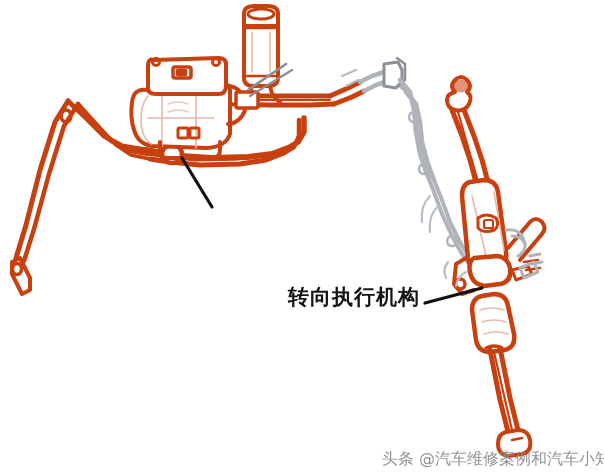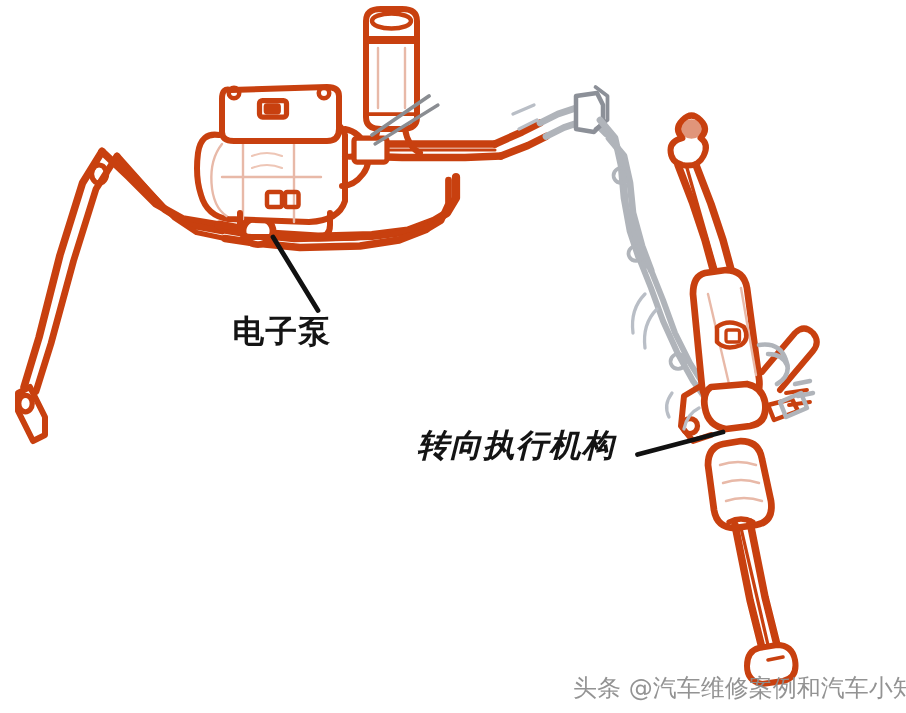--- a/index.html
+++ b/index.html
@@ -20,21 +20,21 @@
     position:absolute;
     color:#141414;
     font-size:21px;
     line-height:1;
     letter-spacing:1px;
     white-space:nowrap;
     font-family:"DejaVu Sans","Liberation Sans",sans-serif;
     font-weight:600;
   }
   #label-pump{left:155px;top:211px;}
-  #label-actuator{left:278px;top:287px;font-style:italic;}
+  #label-actuator{left:288px;top:287px;}
   #watermark{
     position:absolute;
     left:382px;top:449px;
     font-size:16px;
     color:#8e8e8e;
     white-space:nowrap;
     font-family:"DejaVu Sans","Liberation Sans",sans-serif;
     letter-spacing:0px;
     opacity:.95;
   }
@@ -242,20 +242,19 @@
       <path d="M448,262 q-6,8 -2,16"></path>
       <path d="M466,272 q-8,4 -10,14"></path>
     </g>
 
     <g stroke="#111111" stroke-width="3.2" stroke-linecap="round" fill="none">
       <line id="leader-pump" x1="182" y1="158" x2="212" y2="207"></line>
       <line id="leader-actuator" x1="425" y1="303" x2="482" y2="288"></line>
     </g>
   </svg>
 
-  <div class="callout" id="label-pump">电子泵</div>
 
   <div class="callout" id="label-actuator">转向执行机构</div>
 
   <div id="watermark" style="color: rgb(142, 142, 142);">头条 @汽车维修案例和汽车小知识</div>
 
 
 </div>
 
 </body></html>

